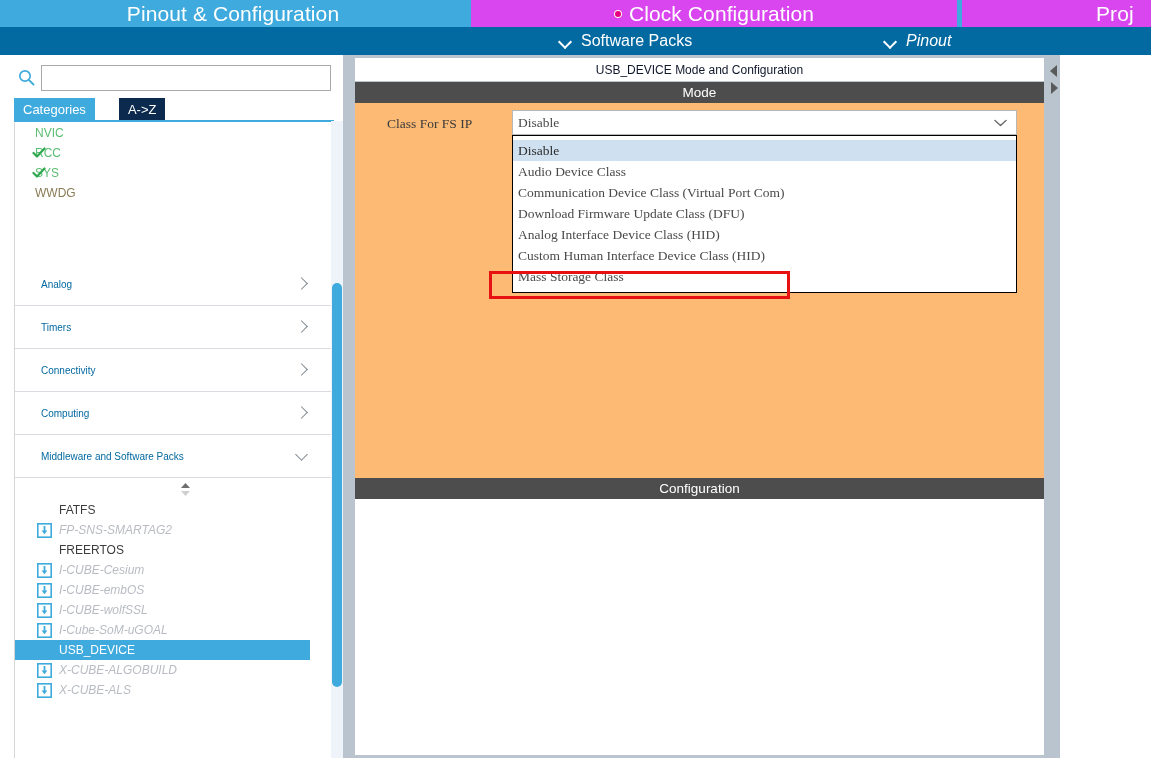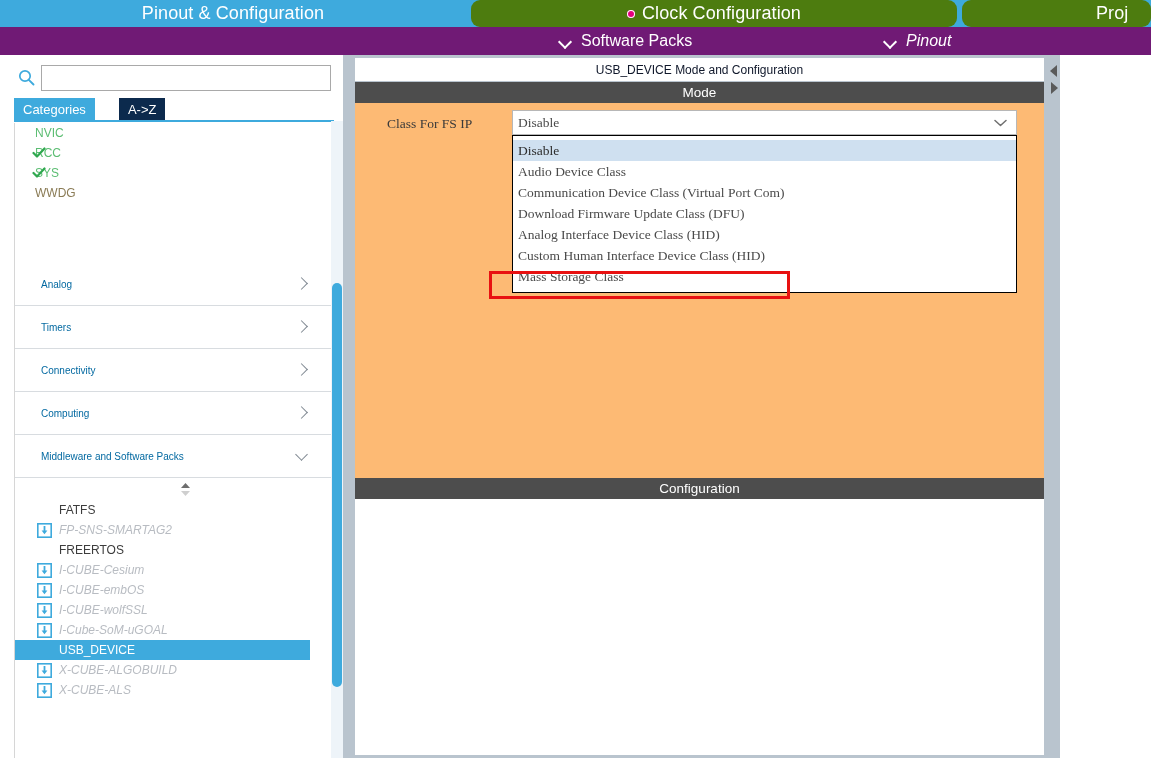--- a/index.html
+++ b/index.html
@@ -13,43 +13,43 @@
   #root { position: relative; width: 1151px; height: 758px; }
 
   
   .tabbar {
     position: absolute; left: 0; top: 0; width: 1151px; height: 27px;
     background: #3eaadd;
   }
   .tab {
     position: absolute; top: 0; height: 27px;
     display: flex; align-items: center; justify-content: center;
-    color: #ffffff; font-size: 18px; white-space: nowrap;
+    color: #ffffff; font-size: 21px; white-space: nowrap;
     letter-spacing: 0.1px;
   }
   .tab.inactive { background: #3eaadd; }
-  .tab.active { background: #4d7c0f; border-radius: 9px; }
+  .tab.active { background: #d946ef; }
   .tab-pinout  { left: 0;    width: 466px; }
   .tab-clock   { left: 471px; width: 486px; }
   .tab-divider {
     position: absolute; top: 0; width: 5px; height: 27px; background: #3eaadd;
   }
   .tab-divider.d1 { left: 466px; }
   .tab-divider.d2 { left: 957px; }
   .tab-project { left: 962px; width: 189px; justify-content: flex-start; padding-left: 134px; }
   .clock-dot {
     width: 8px; height: 8px; border-radius: 50%;
     background: #e6007e; margin-right: 7px; flex: none;
     box-shadow: 0 0 0 1px #ffffff inset;
   }
 
   
   .subbar {
     position: absolute; left: 0; top: 27px; width: 1151px; height: 28px;
-    background: #701a75;
+    background: #0369a1;
   }
   .subitem {
     position: absolute; top: 0; height: 28px;
     display: flex; align-items: center;
     color: #ffffff; font-size: 16px; white-space: nowrap;
   }
   .sub-sw { left: 559px; }
   .sub-pin { left: 884px; font-style: italic; }
   .chev-d {
     display: inline-block; width: 13px; height: 13px; margin-right: 9px;

